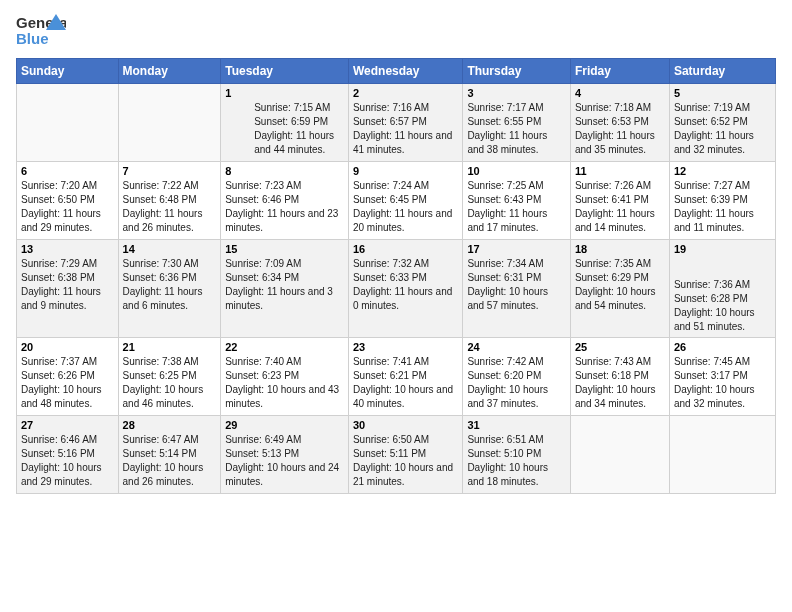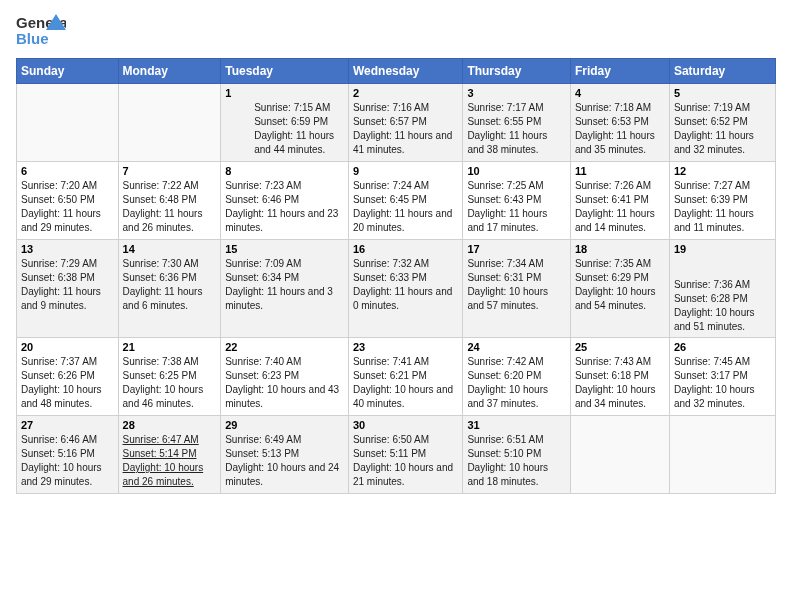--- a/index.html
+++ b/index.html
@@ -286,21 +286,21 @@
         </tr>
         <tr>
           <td>
             <span class="day-num">27</span>
             <div class="day-info" style="white-space: pre-line;">Sunrise: 6:46 AM
 Sunset: 5:16 PM
 Daylight: 10 hours and 29 minutes.</div>
           </td>
           <td>
             <span class="day-num">28</span>
-            <div class="day-info" style="white-space: pre-line; text-decoration: underline;">Sunrise: 6:47 AM
+            <div class="day-info" style="white-space: pre-line;">Sunrise: 6:47 AM
 Sunset: 5:14 PM
 Daylight: 10 hours and 26 minutes.</div>
           </td>
           <td>
             <span class="day-num">29</span>
             <div class="day-info" style="white-space: pre-line;">Sunrise: 6:49 AM
 Sunset: 5:13 PM
 Daylight: 10 hours and 24 minutes.</div>
           </td>
           <td>

